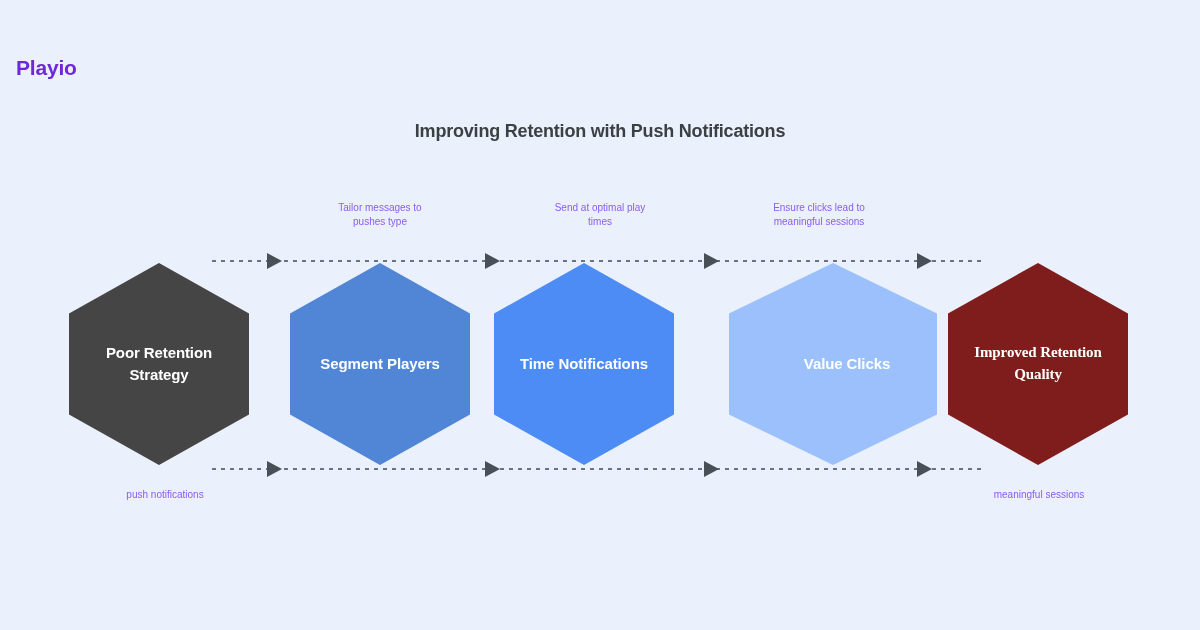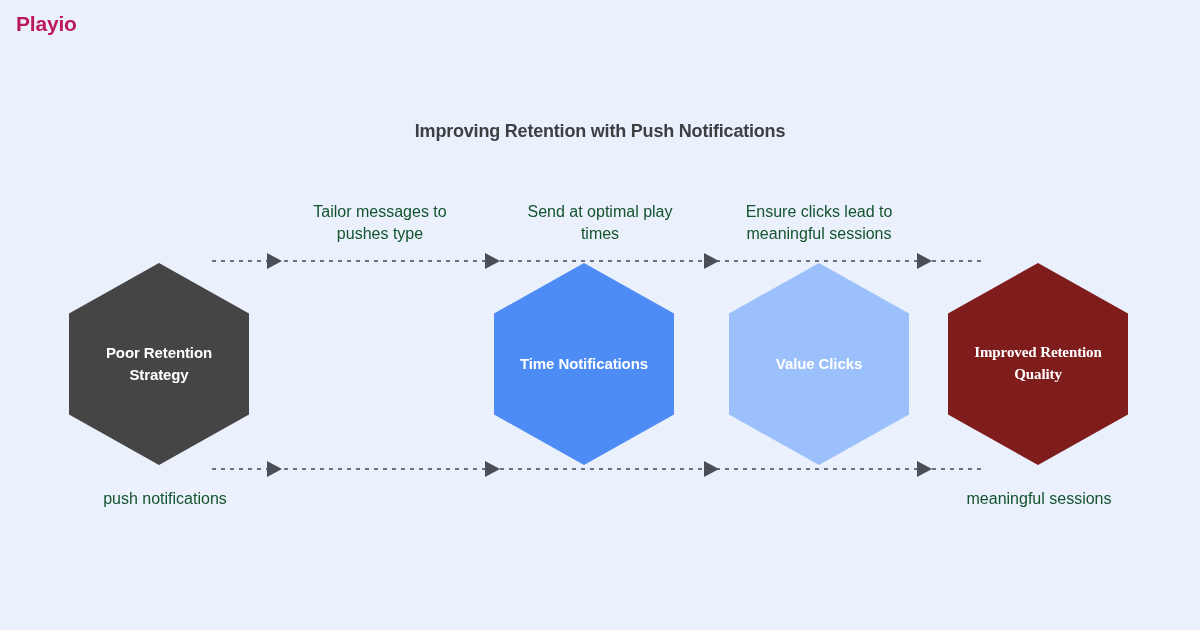--- a/index.html
+++ b/index.html
@@ -76,45 +76,45 @@
     font-weight: bold;
     text-align: center;
     line-height: 1.45;
     padding: 0 14px;
     letter-spacing: -0.1px;
   }
 
   .hex-0 { left: 69px; align-items: center; }
   .hex-1 { left: 290px; }
   .hex-2 { left: 494px; }
-  .hex-3 { left: 729px; }
+  .hex-3 { left: 729px; padding-left: 28px; }
   .hex-4 { left: 948px; }
 
   
   .caption {
     position: absolute;
     text-align: center;
-    font-size: 16px;
-    color: #14532d;
+    font-size: 10px;
+    color: #8b5cf6;
     line-height: 1.36;
   }
   .caption.top { top: 201px; }
   .caption.bottom { top: 488px; }
 
   .cap-top-0 { left: 270px; width: 220px; }
   .cap-top-1 { left: 490px; width: 220px; }
   .cap-top-2 { left: 709px; width: 220px; }
 
   .cap-bot-0 { left: 55px; width: 220px; }
   .cap-bot-1 { left: 929px; width: 220px; }
 </style>
 </head>
 <body style="background: rgb(234, 240, 252);">
 
-<div class="brand" style="color: #be185d;">Playio</div>
+<div class="brand" style="color: #6d28d9; margin-top: 44px;">Playio</div>
 
 <div class="title">Improving Retention with Push Notifications</div>
 
 <div class="diagram">
 
   <div class="rail top">
     <svg width="773" height="20" viewBox="0 0 773 20" xmlns="http://www.w3.org/2000/svg">
       <line x1="0" y1="10" x2="773" y2="10" stroke="#6b7280" stroke-width="2" stroke-dasharray="4 5"></line>
       <polygon points="55,2 70,10 55,18" fill="#4a4f57"></polygon>
       <polygon points="273,2 288,10 273,18" fill="#4a4f57"></polygon>
@@ -130,20 +130,23 @@
       <polygon points="273,2 288,10 273,18" fill="#4a4f57"></polygon>
       <polygon points="492,2 507,10 492,18" fill="#4a4f57"></polygon>
       <polygon points="705,2 720,10 705,18" fill="#4a4f57"></polygon>
     </svg>
   </div>
 
   <div class="hex hex-0" style="background: rgb(69, 69, 69);">
     <div class="hex-label">Poor Retention Strategy</div>
   </div>
 
+  <div class="hex hex-1" style="background: rgb(81, 134, 214);">
+    <div class="hex-label">Segment Players</div>
+  </div>
 
   <div class="hex hex-2" style="background: rgb(77, 139, 245);">
     <div class="hex-label">Time Notifications</div>
   </div>
 
   <div class="hex hex-3" style="background: rgb(156, 192, 251);">
     <div class="hex-label">Value Clicks</div>
   </div>
 
   <div class="hex hex-4" style="background: #7f1d1d; font-family: Liberation Serif, serif;">

